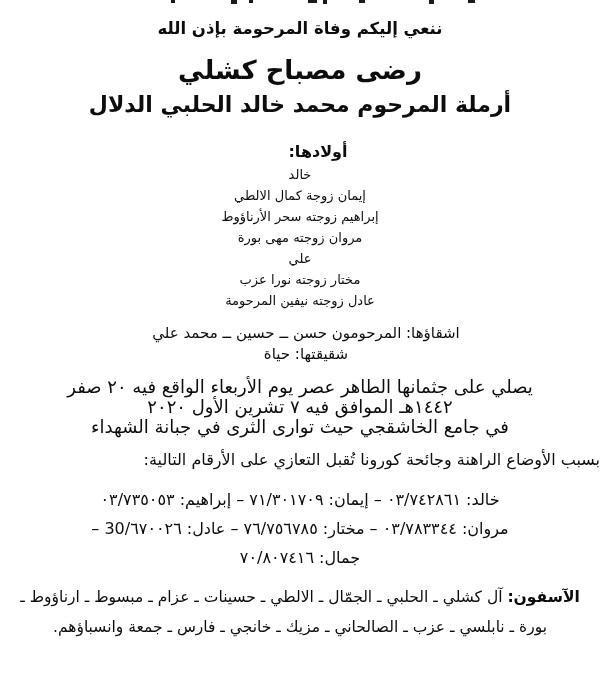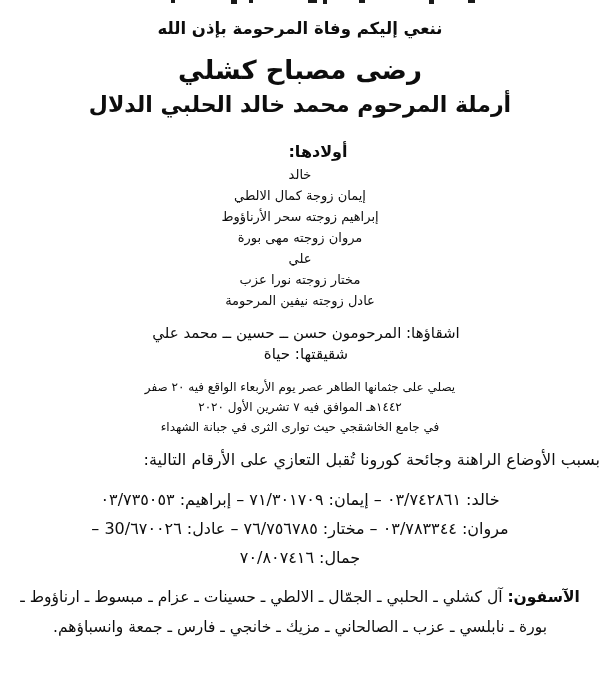--- a/index.html
+++ b/index.html
@@ -71,21 +71,21 @@
   }
   .siblings { margin-top: 12px; padding-left: 12px; }
   .siblings .line {
     font-size: 15px;
     line-height: 21px;
   }
   .funeral {
     margin-top: 12px;
   }
   .funeral .line {
-    font-size: 12px;
+    font-size: 18px;
     line-height: 20px;
   }
   .condolence-note {
     margin-top: 12px;
     font-size: 16px;
     line-height: 22px;
     text-align: right;
   }
   .phones { margin-top: 14px; }
   .phones .line {

